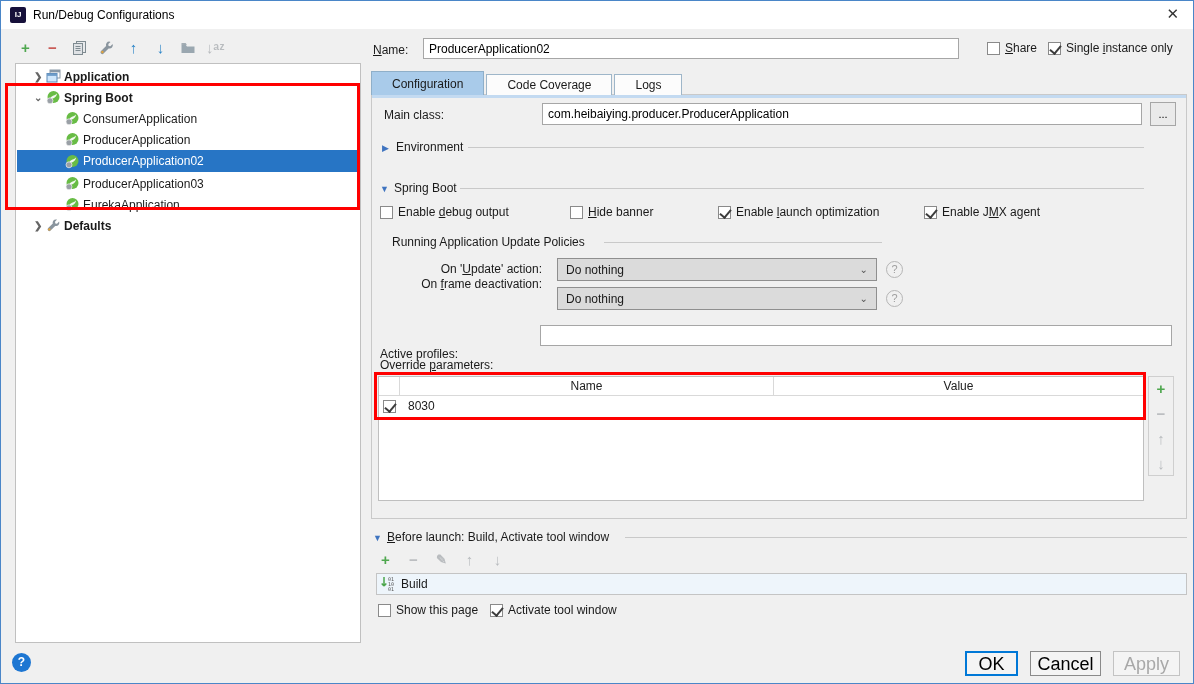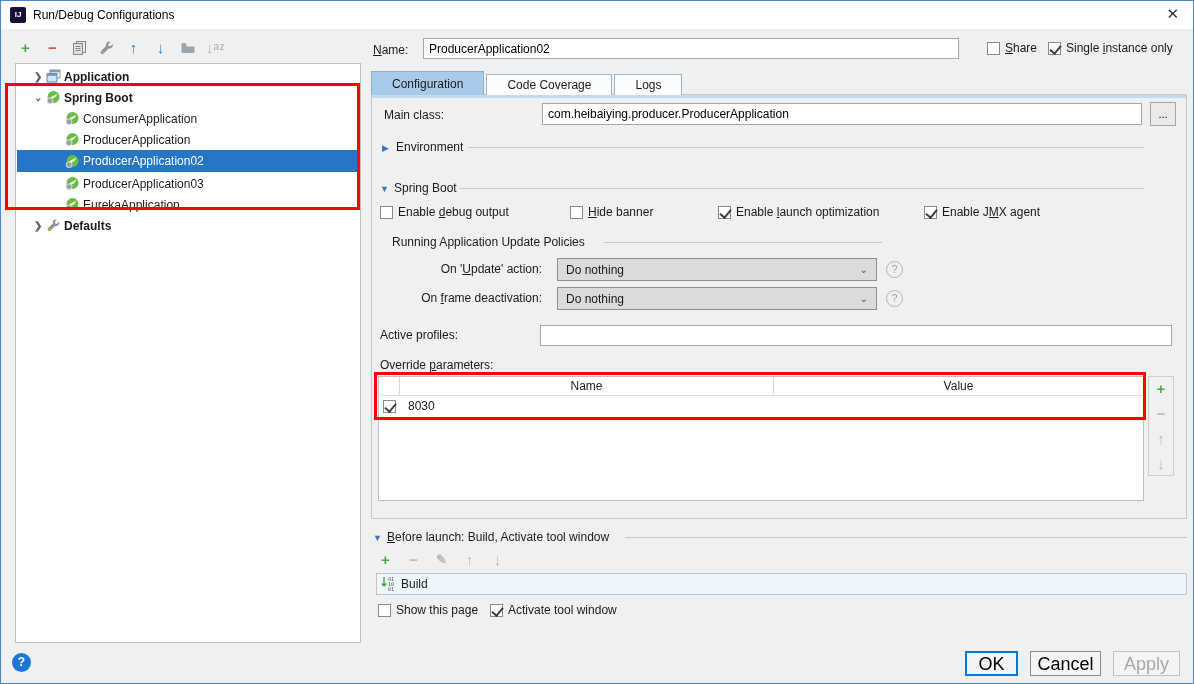--- a/index.html
+++ b/index.html
@@ -211,28 +211,28 @@
     <span class="abs" style="left:20px; top:140px;">Running Application Update Policies</span>
     <div class="sect-line" style="left:232px; top:147px; width:278px;"></div>
 
     <span class="abs" style="left:38px; top:167px; width:132px; text-align:right; white-space:nowrap;"><span>On '</span><span class="u">U</span><span>pdate' action:</span></span>
     <div class="dropdown" style="left:185px; top:163px; width:320px;">
       <span>Do nothing</span>
       <span class="chv">⌄</span>
     </div>
     <span class="helpc" style="left:514px; top:166px;">?</span>
 
-    <span class="abs" style="left:38px; top:196px; width:132px; text-align:right; white-space:nowrap;"><span>On </span><span class="u">f</span><span>rame deactivation:</span></span>
+    <span class="abs" style="left:38px; top:182px; width:132px; text-align:right; white-space:nowrap;"><span>On </span><span class="u">f</span><span>rame deactivation:</span></span>
     <div class="dropdown" style="left:185px; top:192px; width:320px;">
       <span>Do nothing</span>
       <span class="chv">⌄</span>
     </div>
     <span class="helpc" style="left:514px; top:195px;">?</span>
 
-    <label class="flabel abs" style="left:8px; top:233px;">Active profiles:</label>
+    <label class="flabel abs" style="left:8px; top:252px;">Active profiles:</label>
     <input class="field abs" style="left: 168px; top: 230px; width: 632px; height: 21px;" value="">
 
     <span class="abs" style="left:8px; top:263px;"><span>Override </span><span class="u">p</span><span>arameters:</span></span>
 
     <div class="tblwrap" style="left:6px; top:281px; width:766px; height:125px;">
       <div class="tbl-h">
         <div style="width:21px;"></div>
         <div style="width:374px;">Name</div>
         <div style="flex:1; border-right:none;">Value</div>
       </div>

